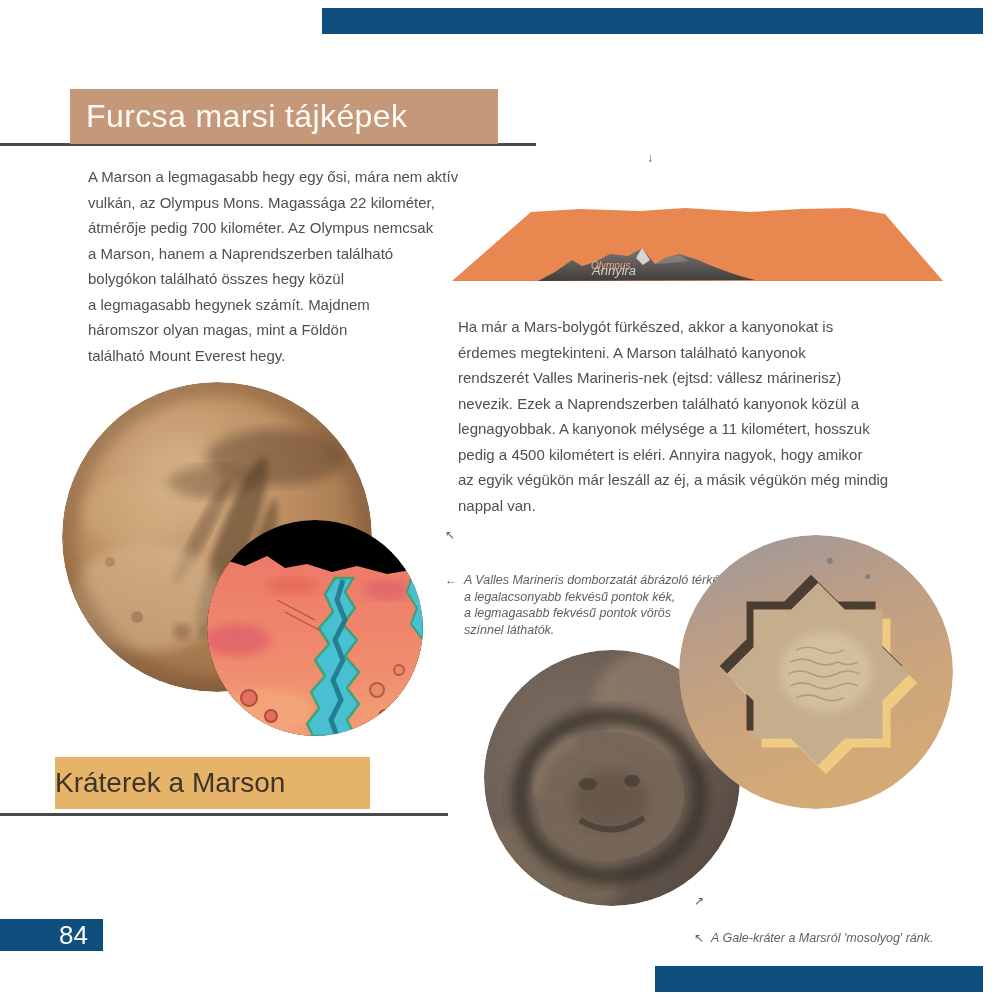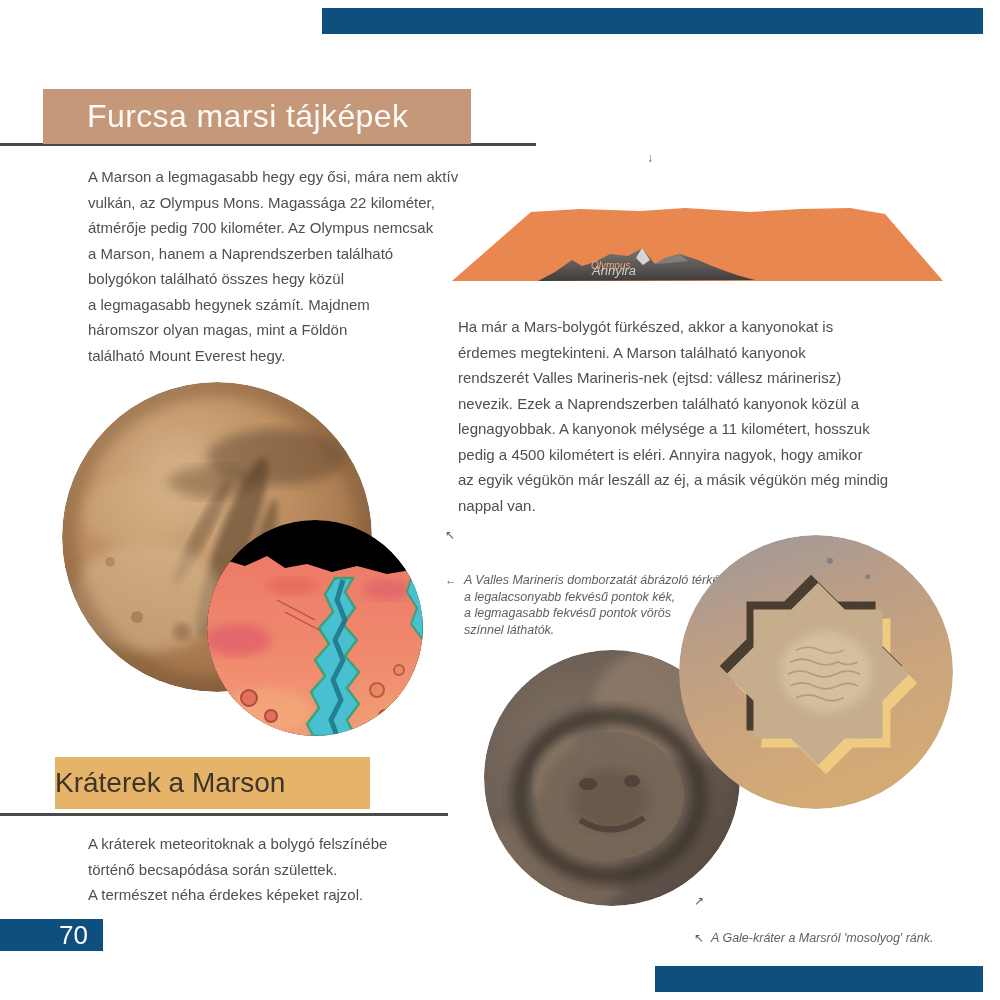--- a/index.html
+++ b/index.html
@@ -10,22 +10,22 @@
   .abs{position:absolute;}
   
   .top-bar{left:322px;top:8px;width:661px;height:26px;background:#0f4f7e;}
   .bottom-bar{left:655px;top:966px;width:328px;height:26px;background:#0f4f7e;}
   
   .kicker{left:77px;top:47px;font-size:18px;font-style:italic;font-weight:600;color:#336a9c;}
   
   .rule-top{left:0;top:143px;width:536px;height:3px;background:#4a4a4a;z-index:0;}
   .rule-bottom{left:0;top:813px;width:448px;height:3px;background:#4a4a4a;z-index:0;}
   
-  .title-banner{left:43px;top:89px;width:428px;height:55px;background:#c49878;z-index:1;
-    display:flex;align-items:center;padding-left:44px;box-sizing:border-box;}
+  .title-banner{left:70px;top:89px;width:428px;height:55px;background:#c49878;z-index:1;
+    display:flex;align-items:center;padding-left:16px;box-sizing:border-box;}
   .title-banner span{font-size:32px;color:#fdfaf7;letter-spacing:.4px;}
   .gold-banner{left:55px;top:757px;width:315px;height:52px;background:#e6b469;z-index:1;
     display:flex;align-items:center;box-sizing:border-box;}
   .gold-banner span{font-size:28px;color:#3e342a;}
   
   .para{font-size:15px;line-height:25.5px;color:#4f4f4f;white-space:pre-line;}
   .intro{left:88px;top:164px;width:480px;}
   .canyons{left:458px;top:314px;width:560px;}
   .craters{left:88px;top:831px;width:440px;}
   
@@ -261,31 +261,28 @@
         <rect width="276" height="276" filter="url(#grainV)" opacity="0.3"></rect>
       </g>
     </svg>
   </div>
 
   <div class="abs rule-bottom"></div>
   <div class="abs gold-banner">
     <span>Kráterek a Marson</span>
   </div>
 
-  <div class="abs para craters">A kráterek meteoritoknak a bolygó felszínébe
-történő becsapódása során születtek.
-A természet néha érdekes képeket rajzol.</div>
 
   <div class="abs caption cap-victoria">
     <span class="arrow">↗</span>
   </div>
   <div class="abs caption cap-gale">
     <span class="arrow">↖</span>
     <span class="ctext">A Gale-kráter a Marsról 'mosolyog' ránk.</span>
   </div>
 
   <div class="abs pagenum">
-    <span>70</span>
+    <span>84</span>
   </div>
 
   <div class="abs bottom-bar"></div>
 
 </div>
 
 </body></html>

